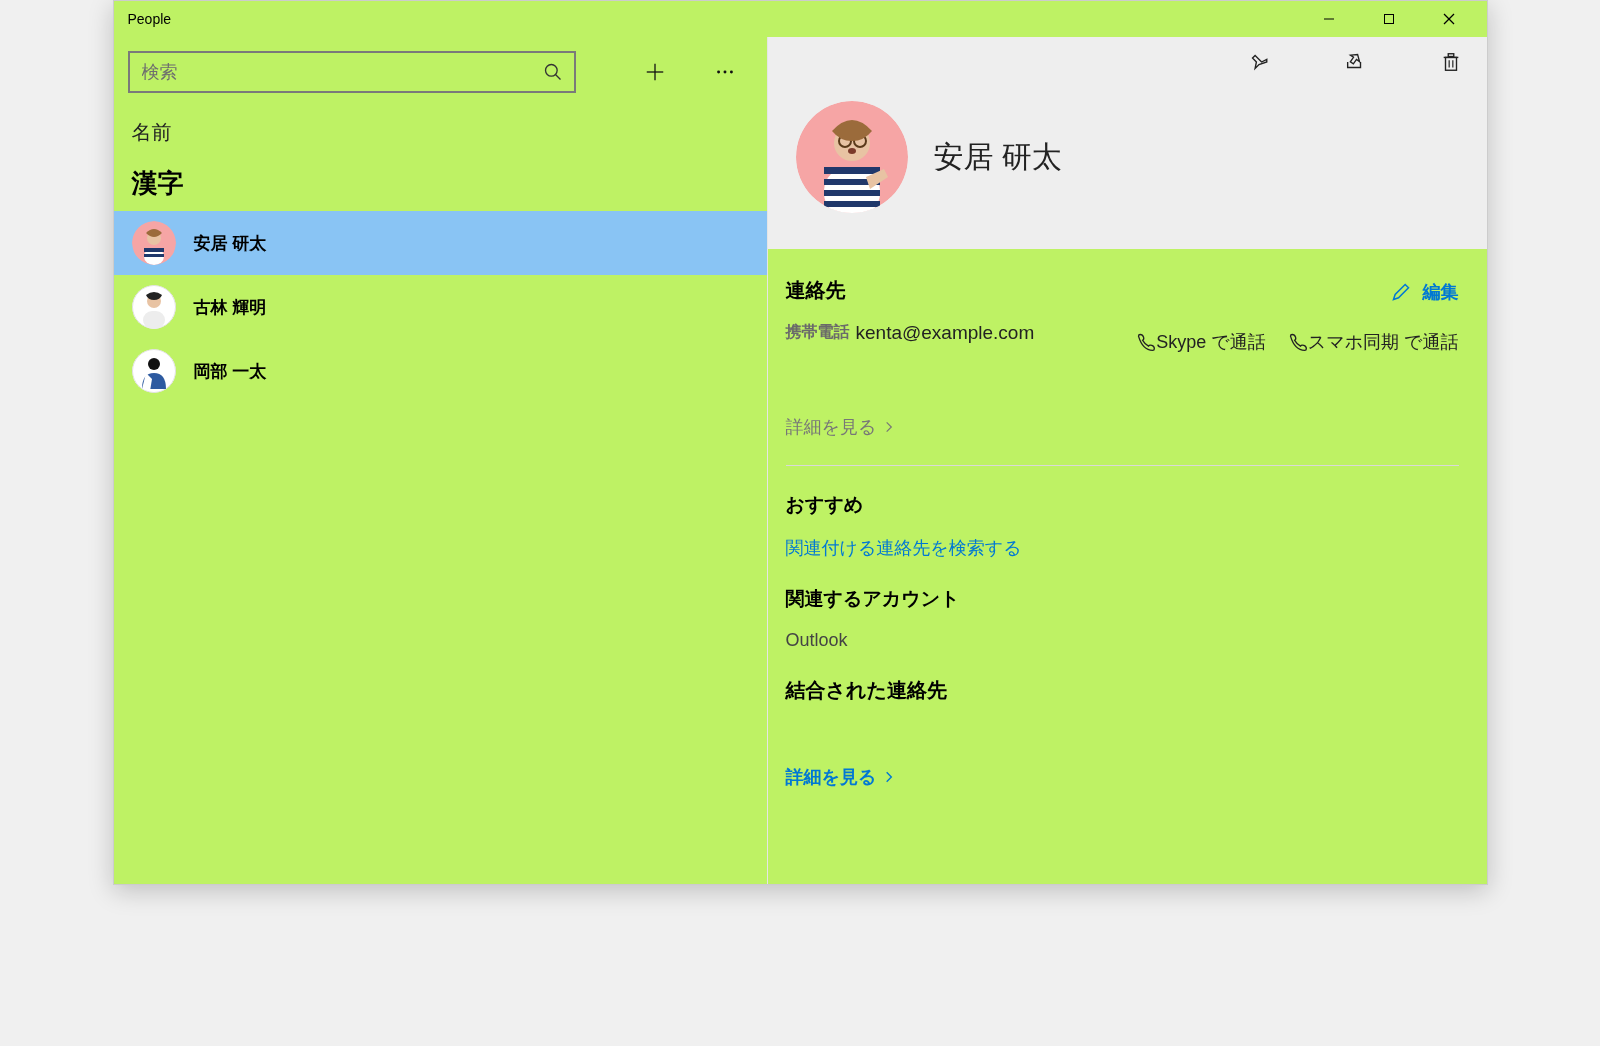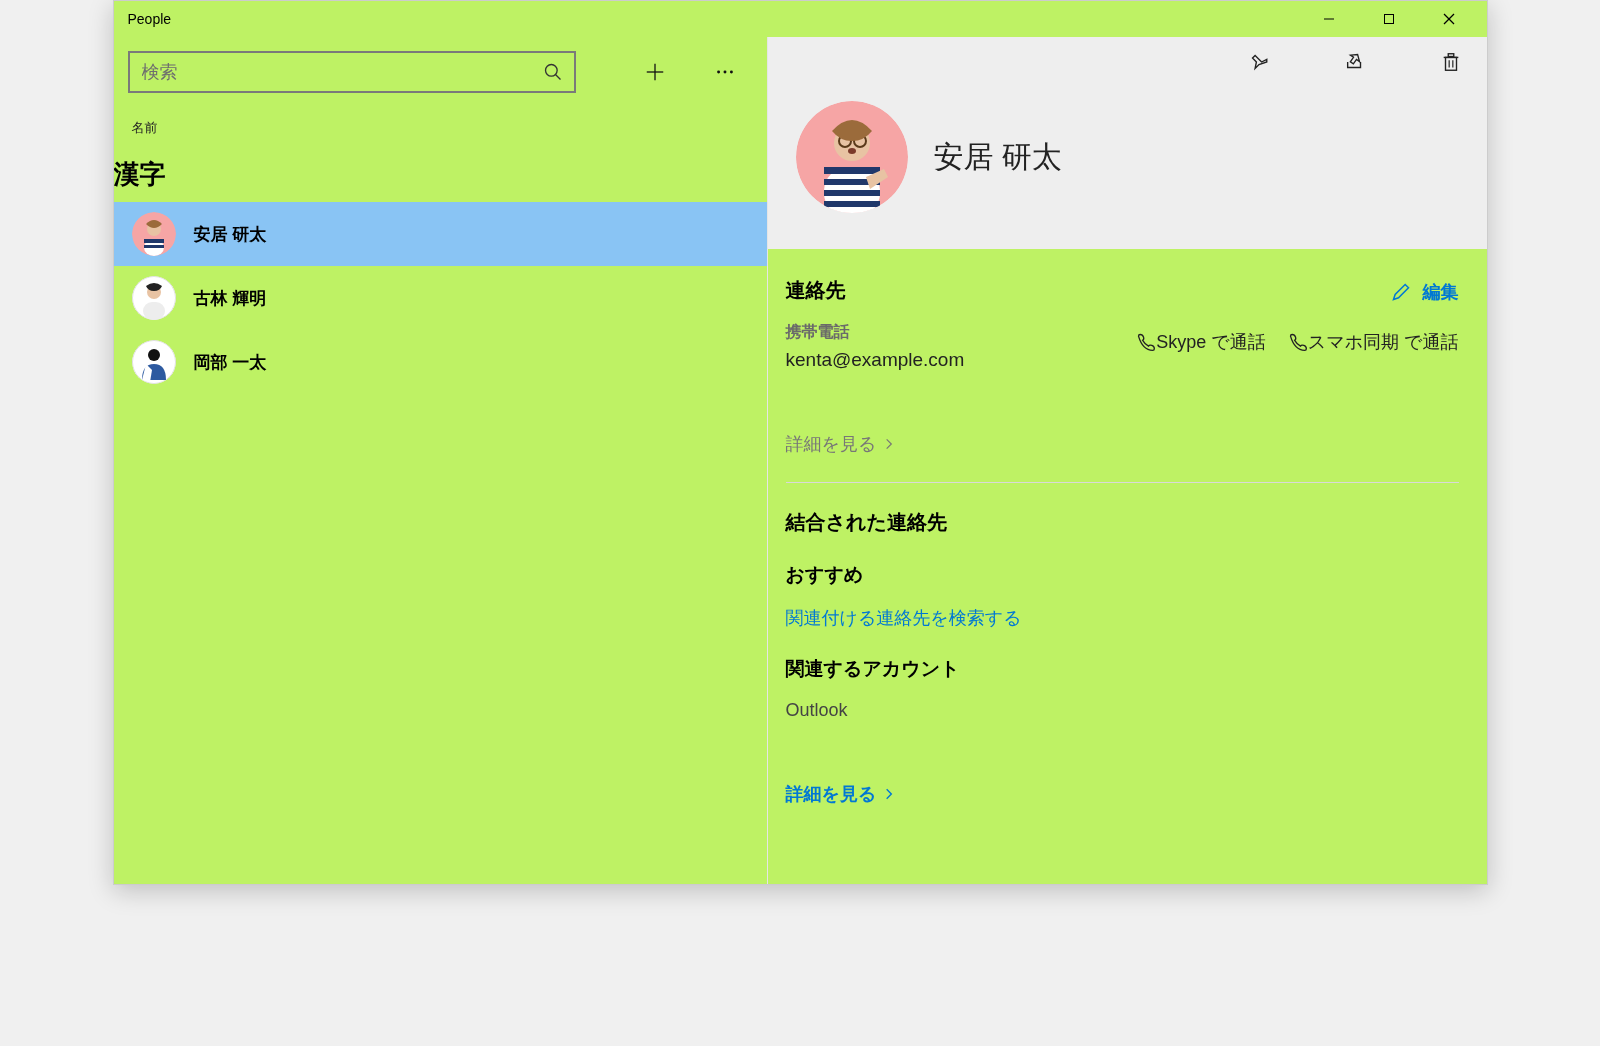--- a/index.html
+++ b/index.html
@@ -18,22 +18,22 @@
     .toolbar { display: flex; align-items: center; padding: 12px 14px 12px 14px; gap: 14px; }
     .search-wrap { position: relative; width: 448px; height: 42px; border: 2px solid #7a7a7a; display: flex; align-items: center; }
     .search-input { flex: 1; border: none; outline: none; font-size: 18px; padding: 0 12px; background: transparent; }
     .search-input::placeholder { color: #6e6e6e; }
     .search-icon-btn { width: 42px; height: 100%; display: flex; align-items: center; justify-content: center; color: #333; }
     .tb-btn { width: 56px; height: 46px; display: flex; align-items: center; justify-content: center; color: #111; }
     .tb-btn svg { width: 22px; height: 22px; }
     .more-dots { font-size: 20px; letter-spacing: 2px; }
 
     .left-list { flex: 1; overflow: auto; }
-    .subtle-label { font-size: 13px; color: #222; padding: 12px 18px 6px; }
-    .group-header { font-size: 26px; font-weight: 600; padding: 14px 0 10px; }
+    .subtle-label { font-size: 20px; color: #222; padding: 12px 18px 6px; }
+    .group-header { font-size: 26px; font-weight: 600; padding: 14px 18px 10px; }
     .contact-row { height: 64px; display: flex; align-items: center; padding: 0 18px; gap: 18px; }
     .contact-row.selected { background: #89c4f4; }
     .avatar { width: 44px; height: 44px; border-radius: 50%; display: flex; align-items: center; justify-content: center; color: #fff; font-weight: 600; font-size: 15px; overflow: hidden; }
     .av-svg { width: 100%; height: 100%; }
     .contact-name { font-size: 17px; font-weight: 600; }
 
     .right-pane { flex: 1; display: flex; flex-direction: column; min-width: 0; }
     .detail-header { background: #eeeeee; }
     .detail-toolbar { height: 50px; display: flex; align-items: center; justify-content: flex-end; padding: 0 18px; gap: 60px; }
     .dt-btn { width: 36px; height: 36px; display: flex; align-items: center; justify-content: center; color: #222; }
@@ -44,21 +44,21 @@
 
     .detail-body { flex: 1; overflow: auto; padding: 28px 28px 22px 18px; }
     .section { margin-bottom: 26px; }
     .section-title-row { display: flex; align-items: flex-end; }
     .section-title { font-size: 20px; font-weight: 600; }
     .flex-spacer { flex: 1; }
     .edit-btn { display: flex; align-items: center; gap: 12px; color: #0078d4; font-size: 18px; font-weight: 600; }
     .edit-btn svg { width: 20px; height: 20px; }
 
     .field-block { margin-top: 18px; display: flex; align-items: flex-start; }
-    .field-col { display: flex; flex-direction: column; gap: 6px; }
+    .field-col { display: flex; flex-direction: row; gap: 6px; }
     .field-label { font-size: 16px; color: #6a6a6a; font-weight: 600; }
     .field-value { font-size: 19px; color: #222; }
     .call-actions { display: flex; gap: 22px; align-items: center; margin-top: 8px; }
     .call-btn { display: flex; align-items: center; color: #222; font-size: 18px; }
     .call-btn svg { width: 20px; height: 20px; }
 
     .show-more { display: flex; margin-top: 61px; }
     .show-more-btn { display: flex; align-items: center; gap: 6px; font-size: 18px; color: #777; }
     .show-more-blue .show-more-btn { color: #0078d4; font-weight: 600; }
 
@@ -253,28 +253,28 @@
               <svg viewBox="0 0 24 24" width="14" height="14">
                   <path d="M8 4 l8 8 l-8 8" fill="none" stroke="#777" stroke-width="2"></path>
                 </svg>
             </div>
           </div>
         </div>
 
         <div class="divider"></div>
 
         <div class="section">
-          <div class="section-title">結合された連絡先</div>
-        </div>
-
-        <div class="section">
           <div class="sub-header">おすすめ</div>
           <a class="link-blue">関連付ける連絡先を検索する</a>
           <div class="sub-header">関連するアカウント</div>
           <div class="plain-text">Outlook</div>
+        </div>
+
+        <div class="section">
+          <div class="section-title">結合された連絡先</div>
         </div>
 
         <div class="show-more show-more-blue">
           <div class="show-more-btn">
             <span>詳細を見る</span>
             <svg viewBox="0 0 24 24" width="14" height="14">
                 <path d="M8 4 l8 8 l-8 8" fill="none" stroke="#0078d4" stroke-width="2.4"></path>
               </svg>
           </div>
         </div>

